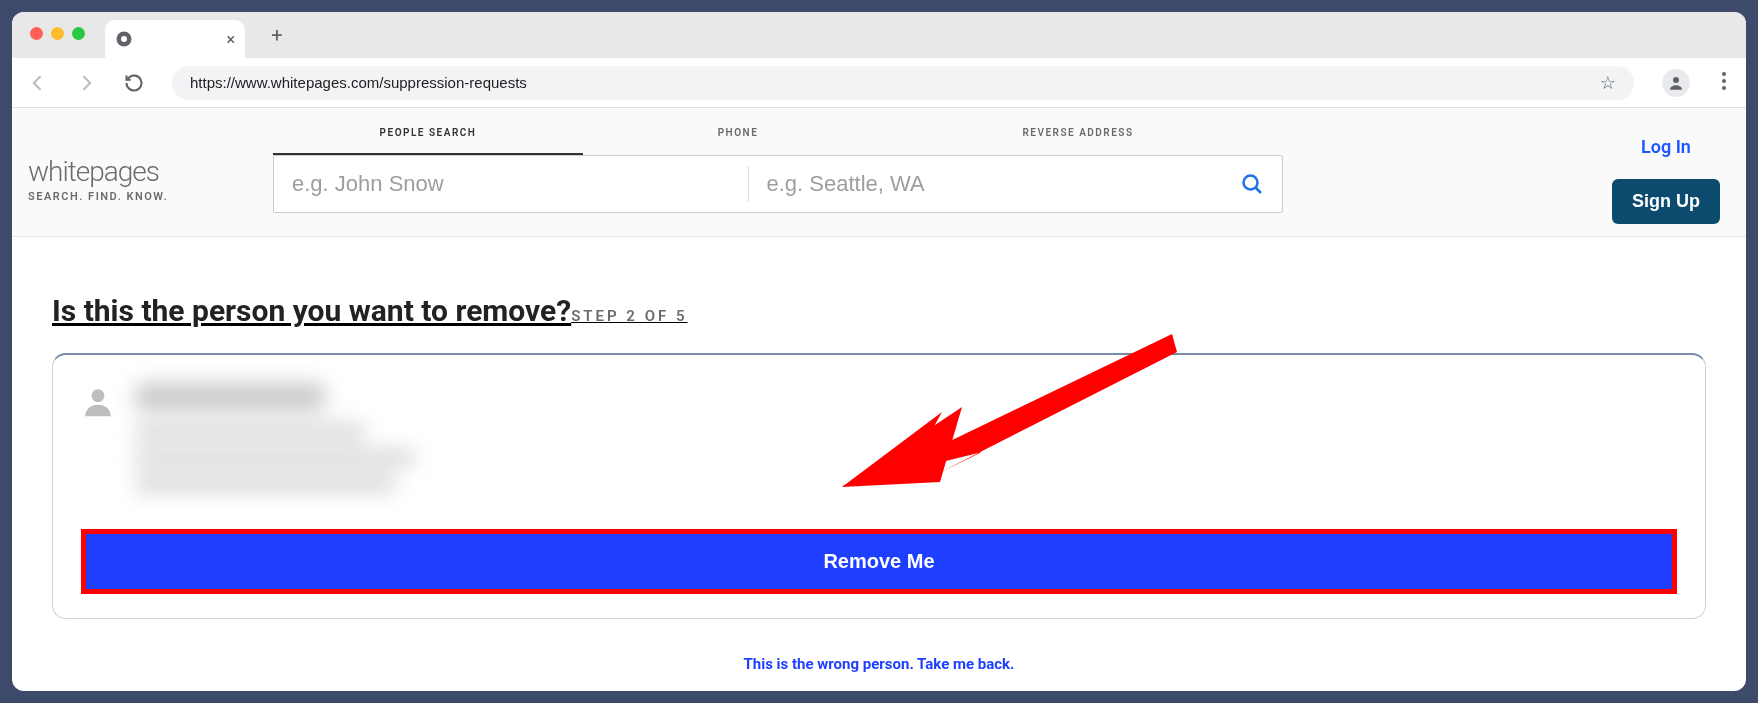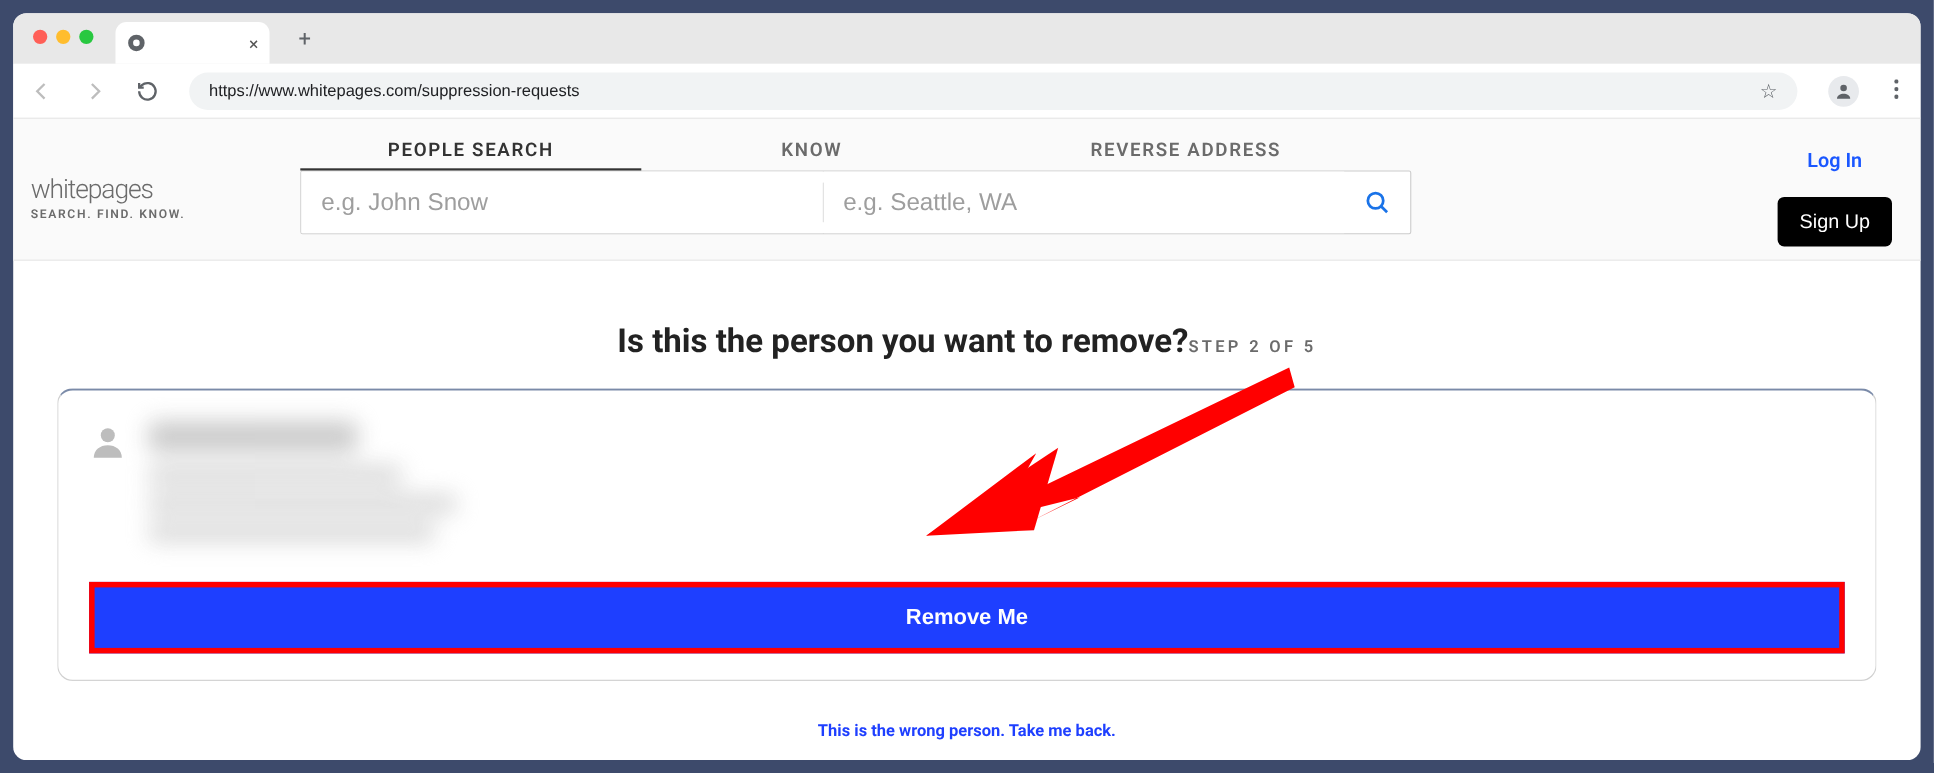--- a/index.html
+++ b/index.html
@@ -123,21 +123,21 @@
       align-items: center;
       padding: 0 16px 12px 16px;
       border-bottom: 1px solid #e5e5e5;
       background: #fafafa;
     }
     .logo-block {
       padding-top: 28px;
       width: 245px;
     }
     .logo-text {
-      font-size: 24px;
+      font-size: 28px;
       font-weight: 300;
       color: #6b6b6b;
       letter-spacing: -1px;
       line-height: 1;
     }
     .logo-tagline {
       font-size: 11px;
       color: #6b6b6b;
       letter-spacing: 1.5px;
       font-weight: 600;
@@ -147,21 +147,21 @@
       flex: 1;
       max-width: 1010px;
     }
     .search-tabs {
       display: flex;
       height: 36px;
     }
     .search-tab {
       padding: 8px 0;
       text-align: center;
-      font-size: 17px;
+      font-size: 10px;
       letter-spacing: 1.5px;
       font-weight: 600;
       color: #6b6b6b;
       cursor: pointer;
     }
     .search-tab.active {
       color: #333;
       border-bottom: 2px solid #333;
     }
     .st1 { width: 310px; }
@@ -205,39 +205,40 @@
       padding-right: 10px;
       flex-direction: column;
     }
     .login-link {
       color: #1a57ff;
       font-size: 18px;
       font-weight: 600;
       cursor: pointer;
     }
     .signup-btn {
-      background: #000000;
+      background: #0c4a6e;
       color: #fff;
       font-size: 18px;
-      font-weight: 400;
+      font-weight: 700;
       border: none;
       border-radius: 6px;
       padding: 12px 20px;
       cursor: pointer;
     }
 
     
     .content {
       padding: 56px 40px 0 40px;
     }
     .headline-row {
       display: flex;
-      justify-content: center;
+      justify-content: flex-start;
       align-items: baseline;
       margin-bottom: 12px;
+      text-decoration: underline;
     }
     .headline {
       font-size: 30px;
       font-weight: 700;
       color: #222;
     }
     .step-text {
       font-size: 15px;
       letter-spacing: 3px;
       font-weight: 600;
@@ -368,21 +369,21 @@
   </div>
 
   <div class="site-header">
     <div class="logo-block">
       <div class="logo-text">whitepages</div>
       <div class="logo-tagline">SEARCH. FIND. KNOW.</div>
     </div>
     <div class="search-block">
       <div class="search-tabs">
         <div class="search-tab st1 active">PEOPLE SEARCH</div>
-        <div class="search-tab st2">KNOW</div>
+        <div class="search-tab st2">PHONE</div>
         <div class="search-tab st3">REVERSE ADDRESS</div>
       </div>
       <div class="search-inputs">
         <input class="search-input" placeholder="e.g. John Snow" style="">
         <div class="search-divider"></div>
         <input class="search-input" placeholder="e.g. Seattle, WA" style="">
         <div class="search-go">
           <svg width="24" height="24" viewBox="0 0 24 24" fill="none" stroke="currentColor" stroke-width="2.5">
               <circle cx="10.5" cy="10.5" r="7"></circle>
               <line x1="21" y1="21" x2="15.5" y2="15.5"></line>

